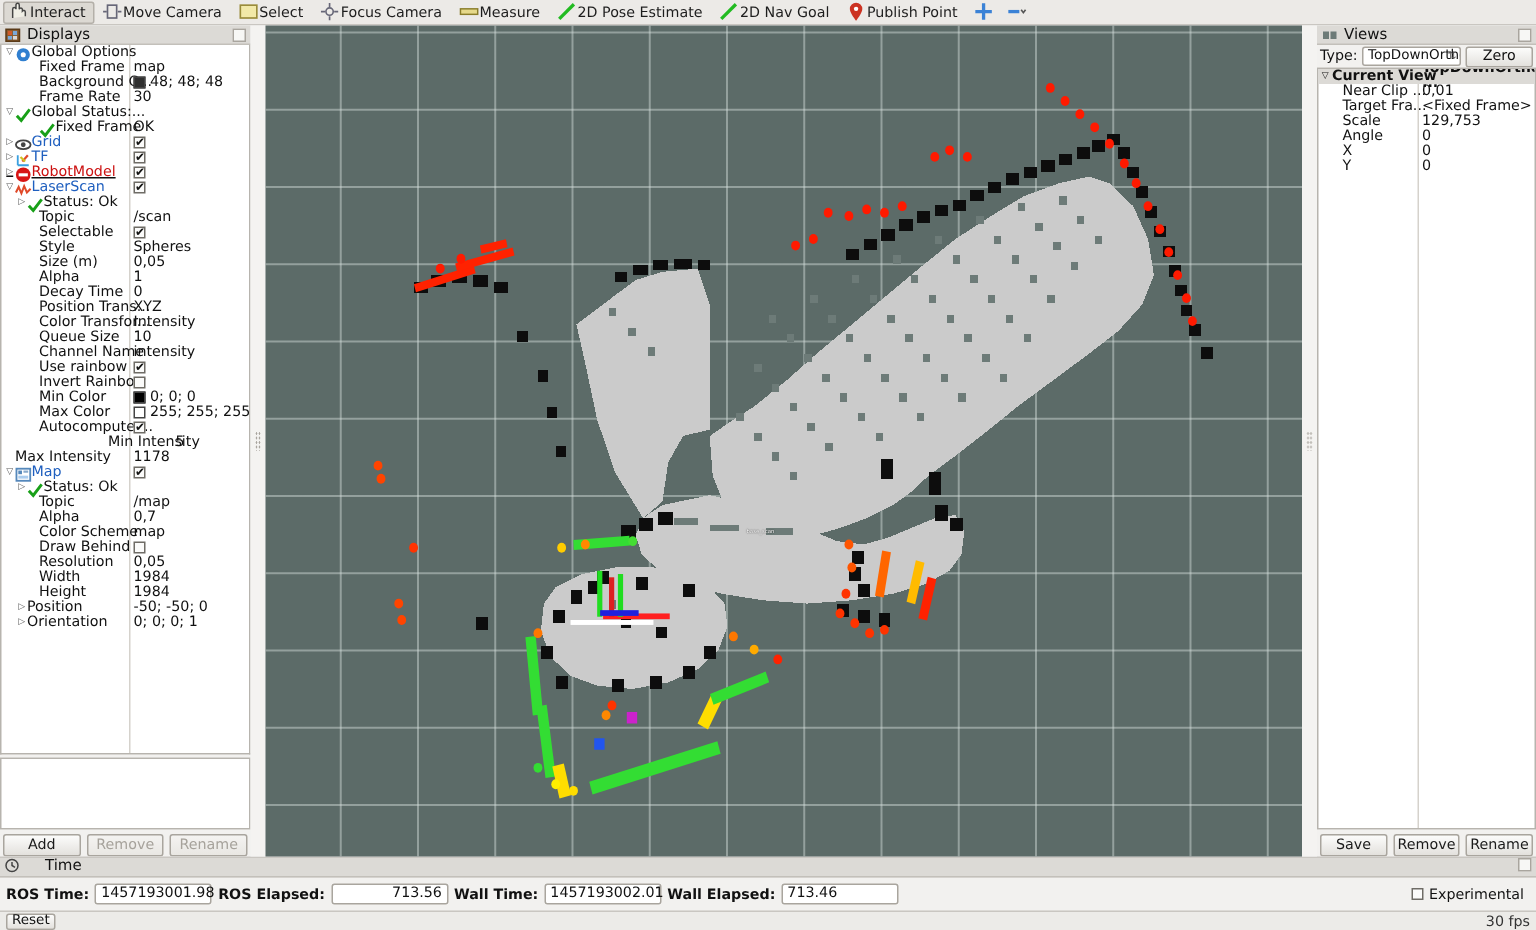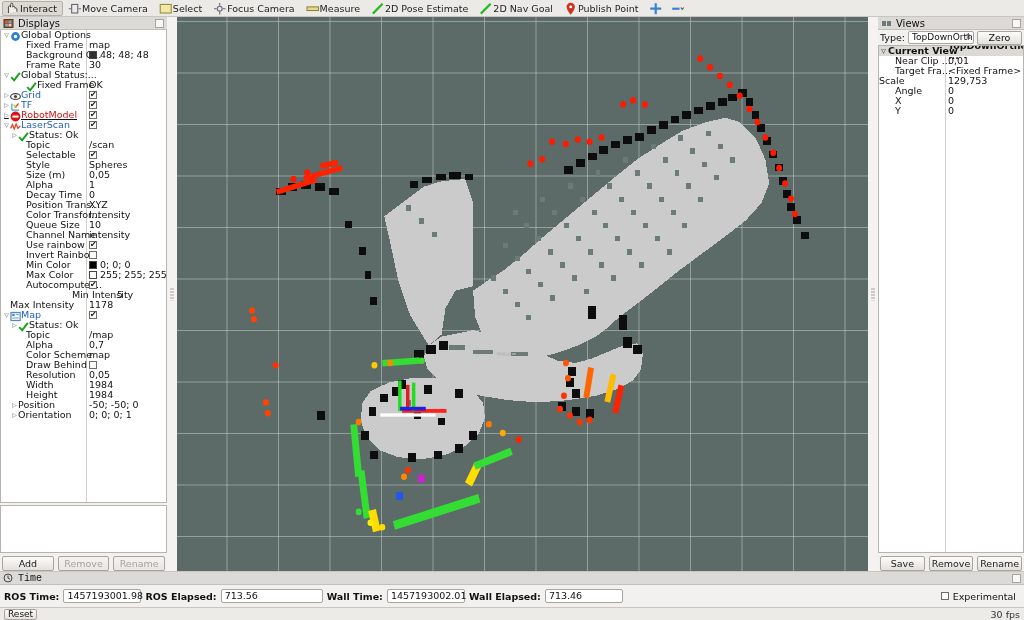--- a/index.html
+++ b/index.html
@@ -94,22 +94,22 @@
   .zbtn{ width:45px; flex:0 0 45px; height:14px; font-size:9.5px; line-height:12px; text-align:center;
          background:linear-gradient(to bottom,#fcfcfb,#e3e1dd); border:1px solid #a9a59e; border-radius:2px;}
   .vtree{ flex:1 1 auto; background:#fff; border:1px solid #b7b4ae; overflow:hidden; position:relative;}
   .vcolsep{ position:absolute; left:66px; top:0; bottom:0; width:1px; background:#d5d2cc;}
   .vrow{ height:10px; display:flex; align-items:center; font-size:9.5px; position:relative; line-height:10px;}
   .vrow .vval{ position:absolute; left:69px;}
   .vhead{ background:#dcdad6; font-weight:bold; height:10px;}
 
   
   .timepanel{ flex:0 0 36px; height:36px; background:#f2f1ef; border-top:1px solid #c9c6c1;}
-  .timehdr{ height:13px; display:flex; align-items:center; gap:4px; background:#dcdad6;
-            border-bottom:1px solid #c3c0ba; padding:0 3px; font-size:10px;font-family:Liberation Mono, monospace;}
+  .timehdr{ height:13px; display:flex; align-items:flex-start; gap:16px; background:#dcdad6;
+            border-bottom:1px solid #c3c0ba; padding:0 3px; font-size:10px;}
   .timehdr .float{ margin-left:auto; width:9px; height:9px; background:#f7f7f5; border:1px solid #a9a59e;}
   .timerow{ height:22px; display:flex; align-items:center; gap:4px; padding:0 4px;}
   .timerow .fl{ font-size:9.5px; font-weight:bold; white-space:nowrap;}
   .tinput{ height:14px; background:#fff; border:1px solid #a9a59e; border-radius:2px;
            font-size:9.5px; line-height:12px; padding:0 3px; color:#111;}
 
   
   .statusbar{ flex:0 0 13px; height:13px; display:flex; align-items:center; gap:15px;
               background:#ecebe8; border-top:1px solid #c9c6c1; padding:0 4px; font-size:9.5px;}
   .rbtn{ height:11px; font-size:9px; line-height:9px; padding:0 3px;
@@ -776,21 +776,21 @@
               <span class="vval">TopDownOrtho ...</span>
             </div>
             <div class="vrow" style="padding-left: 16px;">
               <span>Near Clip ...</span>
               <span class="vval">0,01</span>
             </div>
             <div class="vrow" style="padding-left: 16px;">
               <span>Target Fra...</span>
               <span class="vval">&lt;Fixed Frame&gt;</span>
             </div>
-            <div class="vrow" style="padding-left: 0;">
+            <div class="vrow" style="padding-left: 16px;">
               <span>Scale</span>
               <span class="vval">129,753</span>
             </div>
             <div class="vrow" style="padding-left: 16px;">
               <span>Angle</span>
               <span class="vval">0</span>
             </div>
             <div class="vrow" style="padding-left: 16px;">
               <span>X</span>
               <span class="vval">0</span>
@@ -817,21 +817,21 @@
             <path d="M5 2.6V5l2 1.2" stroke="#444" stroke-width="1" fill="none"></path>
           </svg>
       </span>
       <span>Time</span>
       <span class="float"></span>
     </div>
     <div class="timerow" id="timerow">
         <span class="fl">ROS Time:</span>
         <span class="tinput" style="width: 78px;">1457193001.98</span>
         <span class="fl">ROS Elapsed:</span>
-        <span class="tinput" style="width: 102px;">713.56</span>
+        <span class="tinput" style="width: 78px; text-align: right;">713.56</span>
         <span class="fl">Wall Time:</span>
         <span class="tinput" style="width: 78px;">1457193002.01</span>
         <span class="fl">Wall Elapsed:</span>
         <span class="tinput" style="width: 78px;">713.46</span>
         <span style="flex: 1 1 auto;"></span>
         <span class="cb"></span>
         <span style="font-size: 9.5px; margin-right: 4px;">Experimental</span>
       </div>
   </div>
 

